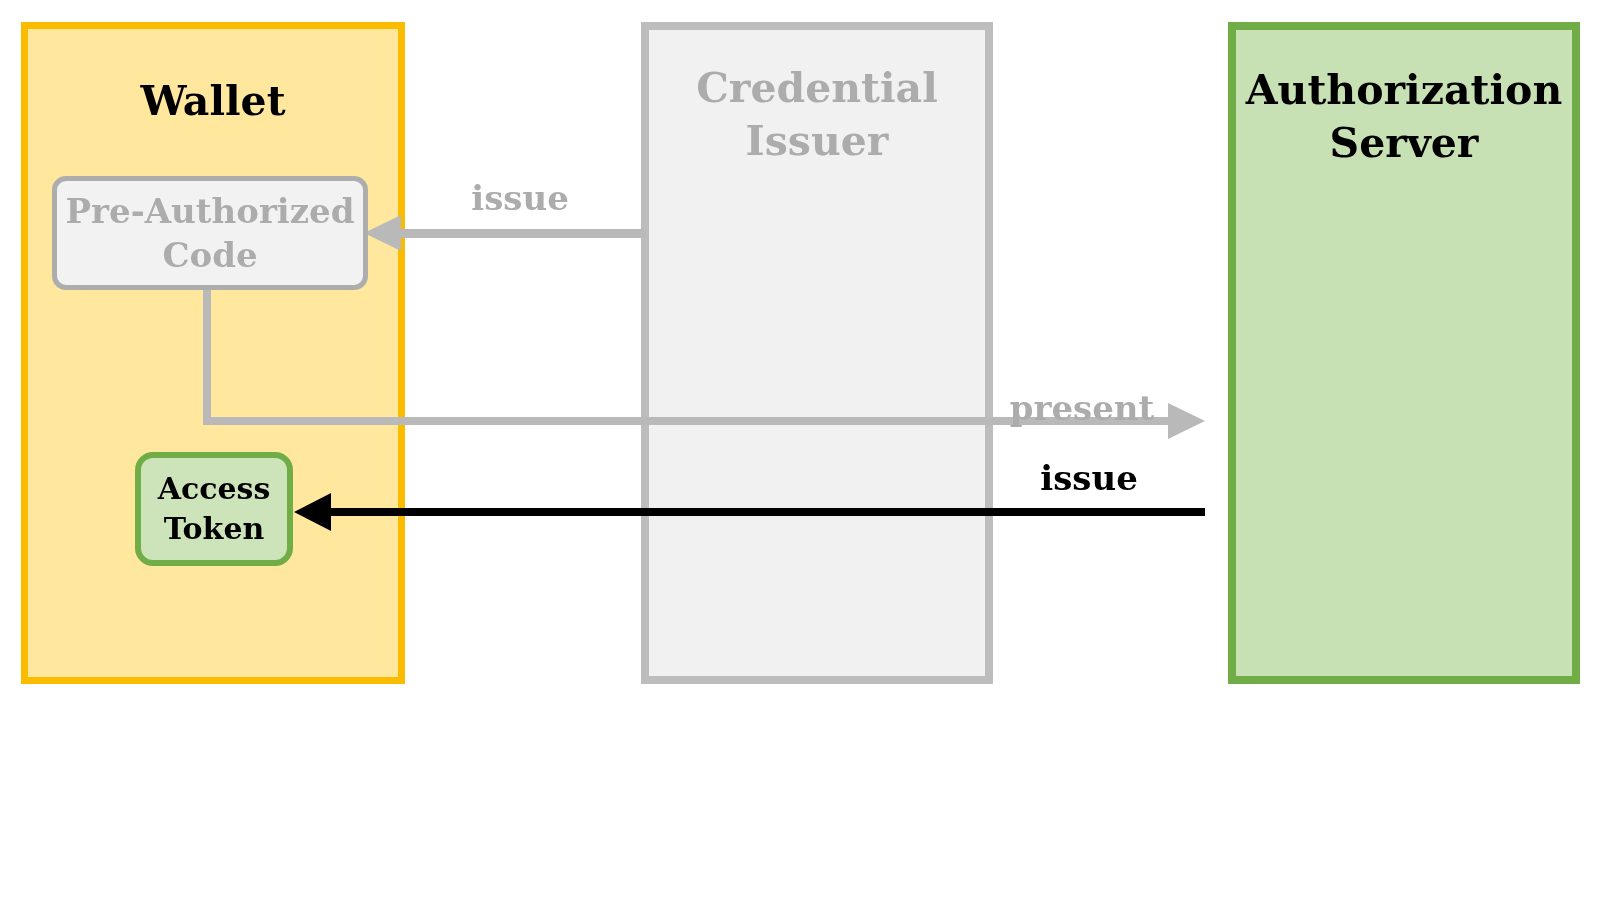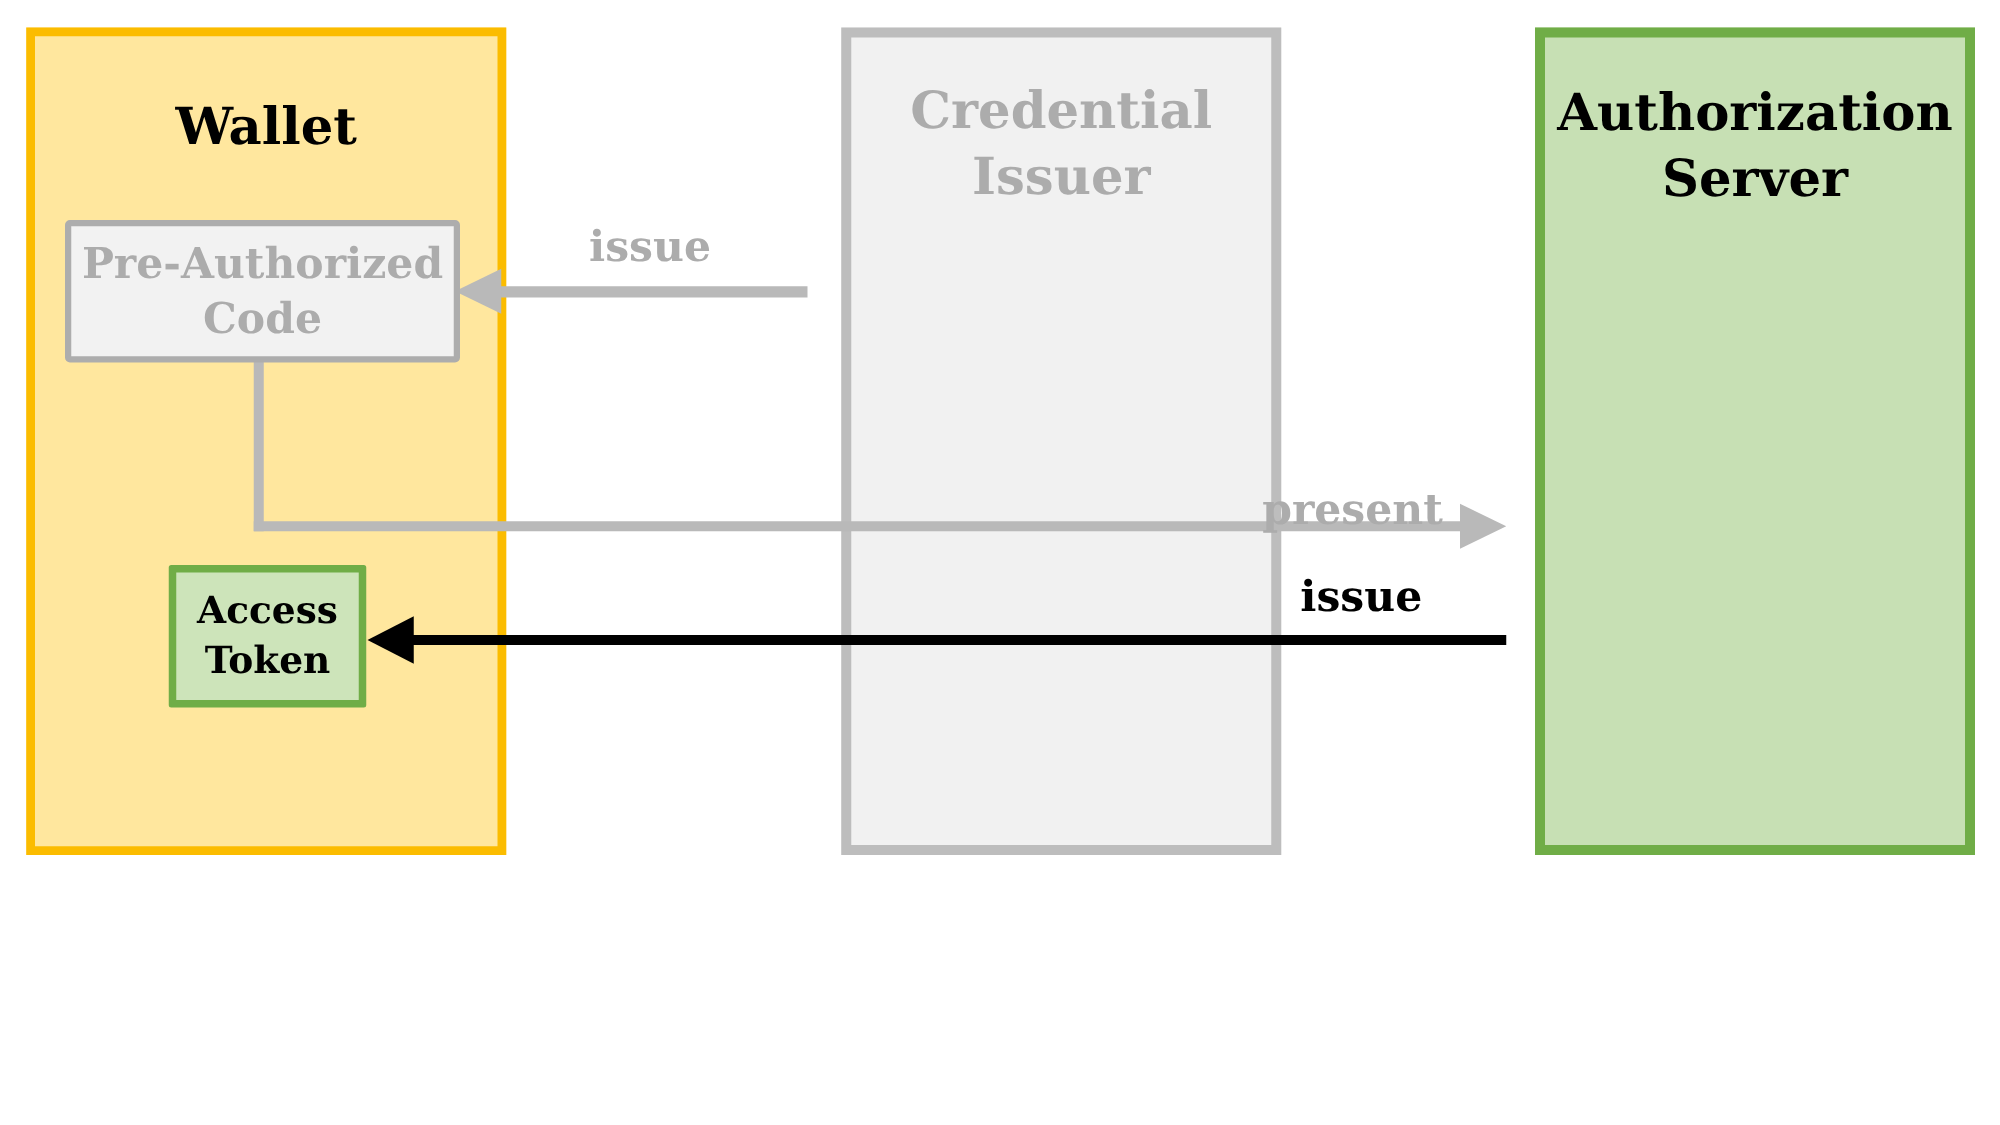--- a/index.html
+++ b/index.html
@@ -29,21 +29,20 @@
     left: 21px;
     width: 384px;
     background: var(--wallet-fill);
     border: 7px solid var(--wallet-border);
   }
   .col-issuer {
     left: 641px;
     width: 352px;
     background: var(--issuer-fill);
     border: 8px solid var(--issuer-border);
-    margin-left: 32px;
   }
   .col-auth {
     left: 1228px;
     width: 352px;
     background: var(--auth-fill);
     border: 8px solid var(--auth-border);
   }
   .col-title {
     text-align: center;
     font-size: 41px;
@@ -94,29 +93,29 @@
     z-index: 3;
     display: flex;
     align-items: center;
     justify-content: center;
     text-align: center;
   }
   .node-preauth {
     left: 52px; top: 176px; width: 316px; height: 114px;
     background: var(--preauth-fill);
     border: 5px solid var(--preauth-border);
-    border-radius: 4px;
+    border-radius: 14px;
     color: var(--muted-text);
     font-size: 34px; line-height: 44px;
   }
   .node-access {
     left: 135px; top: 452px; width: 158px; height: 114px;
     background: var(--node-green-fill);
     border: 6px solid var(--auth-border);
-    border-radius: 2px;
+    border-radius: 18px;
     color: var(--title-dark);
     font-size: 30px; line-height: 40px;
   }
   .node-token {
     left: 1205px; top: 397px; width: 265px; height: 138px;
     background: var(--node-white-fill);
     border: 7px solid var(--auth-border);
     color: var(--title-dark);
     font-size: 38px; line-height: 50px;
     justify-content: flex-start;

